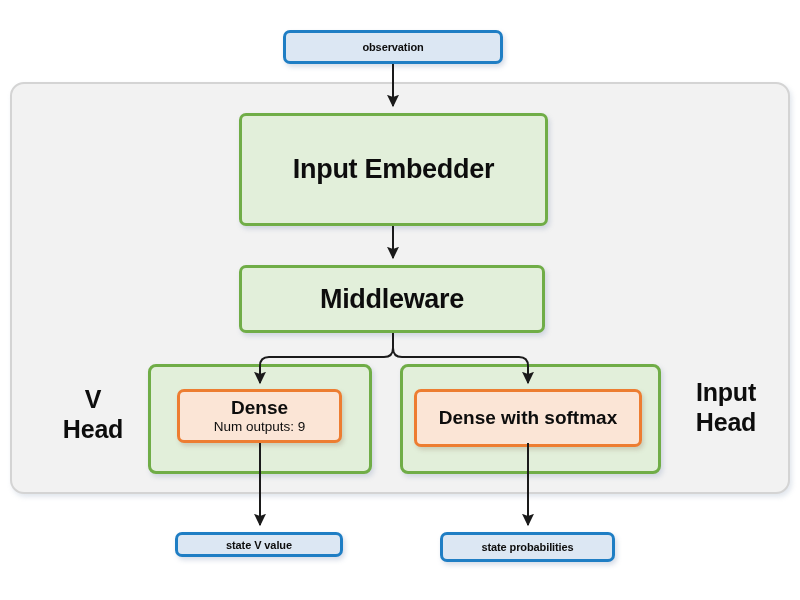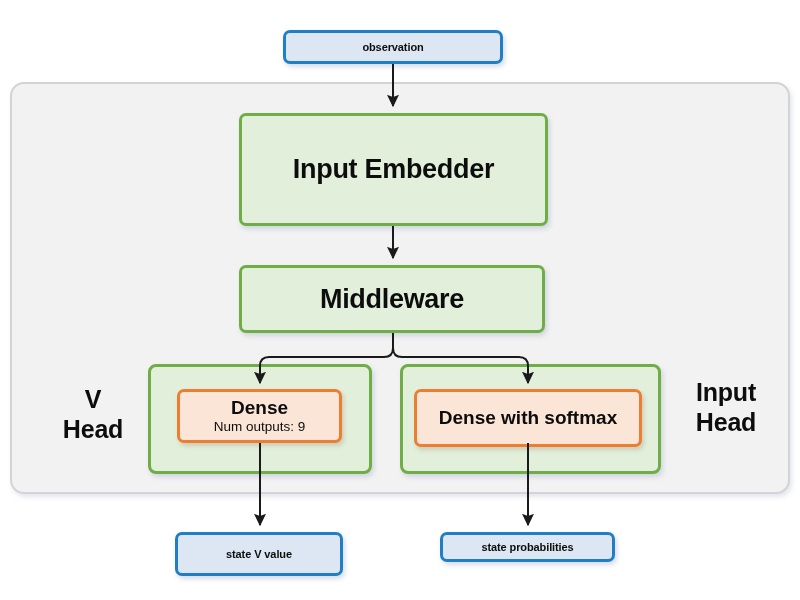--- a/index.html
+++ b/index.html
@@ -128,21 +128,21 @@
 
   #group-v-head       { position:absolute; left: 148px; top: 364px; width: 218px; height: 104px; }
   #group-policy-head  { position:absolute; left: 400px; top: 364px; width: 255px; height: 104px; }
 
   #node-dense         { left: 177px; top: 389px; width: 165px; height: 54px; }
   #node-dense-softmax { left: 414px; top: 389px; width: 228px; height: 58px; }
 
   #label-v-head       { left: 46px;  top: 385px; width: 94px; }
   #label-policy-head  { left: 666px; top: 378px; width: 120px; }
 
-  #node-state-v-value       { left: 175px; top: 532px; width: 168px; height: 44px; }
+  #node-state-v-value       { left: 175px; top: 532px; width: 168px; height: 25px; }
   #node-action-probabilities{ left: 440px; top: 532px; width: 175px; height: 30px; }
 </style>
 </head>
 <body>
 
 <div id="canvas">
 
   <div class="panel"></div>
 
   <svg class="edges" viewBox="0 0 800 600">

